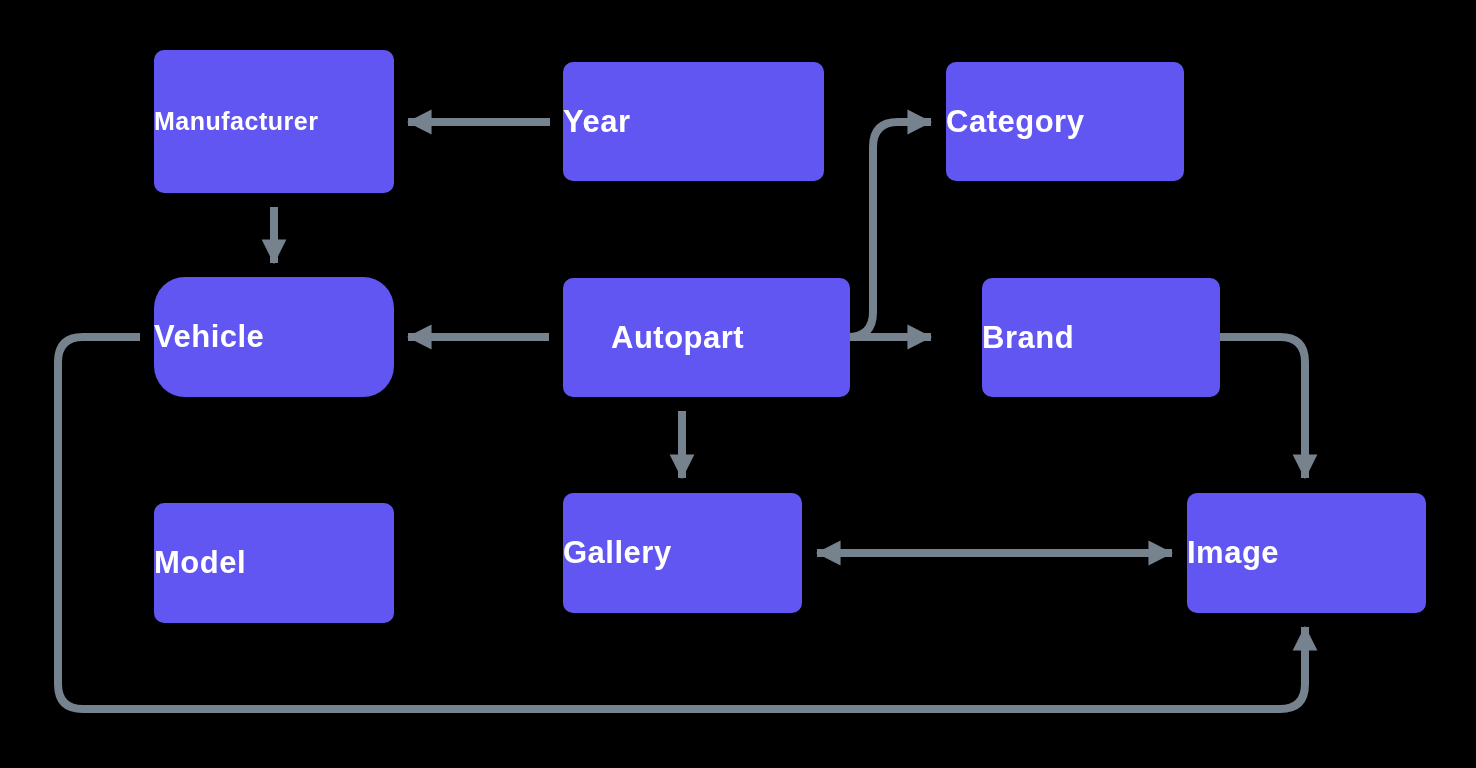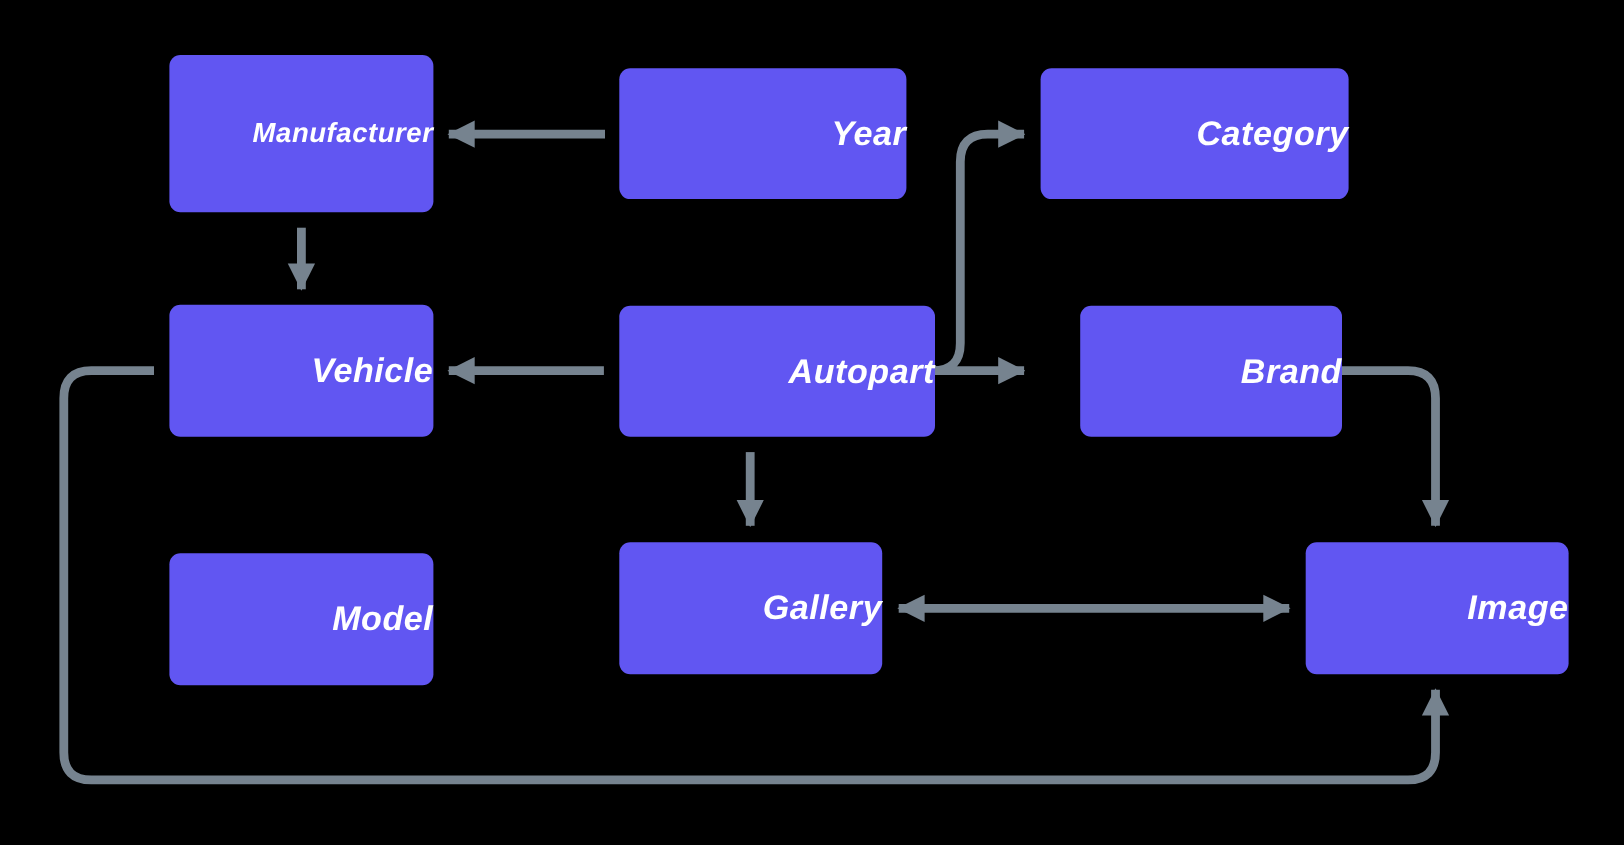--- a/index.html
+++ b/index.html
@@ -22,35 +22,34 @@
     width: 1476px;
     height: 768px;
     display: block;
   }
   .node {
     position: absolute;
     background: #6156F2;
     border-radius: 10px;
     display: flex;
     align-items: center;
-    justify-content: flex-end;
-    font-style: italic;
+    justify-content: flex-start;
   }
   .node .label {
     color: #FFFFFF;
     font-weight: 700;
     font-size: 31px;
     letter-spacing: 0.5px;
     white-space: nowrap;
   }
   #n-manufacturer { left: 154px; top: 50px;  width: 240px; height: 143px; }
   #n-manufacturer .label { font-size: 25px; }
   #n-year         { left: 563px; top: 62px;  width: 261px; height: 119px; }
-  #n-category     { left: 946px; top: 62px;  width: 280px; height: 119px; }
-  #n-vehicle      { left: 154px; top: 277px; width: 240px; height: 120px; }
+  #n-category     { left: 946px; top: 62px;  width: 238px; height: 119px; }
+  #n-vehicle      { left: 154px; top: 277px; width: 240px; height: 120px; border-radius: 31px; }
   #n-autopart     { left: 563px; top: 278px; width: 239px; height: 119px; padding-left: 48px; }
   #n-brand        { left: 982px; top: 278px; width: 238px; height: 119px; }
   #n-model        { left: 154px; top: 493px; width: 240px; height: 120px; margin-top: 10px; }
   #n-gallery      { left: 563px; top: 493px; width: 239px; height: 120px; }
   #n-image        { left: 1187px; top: 493px; width: 239px; height: 120px; }
 </style>
 </head>
 <body>
 
 <div id="canvas">

